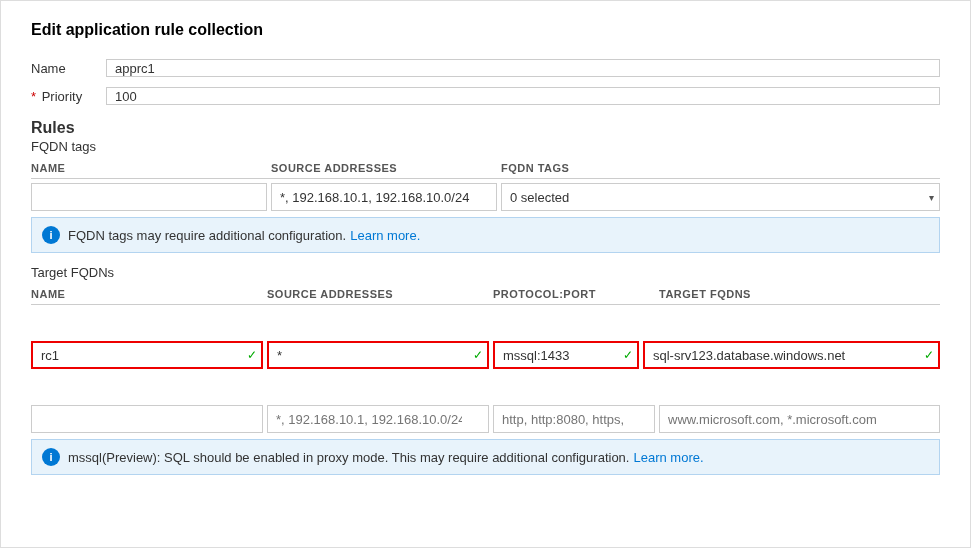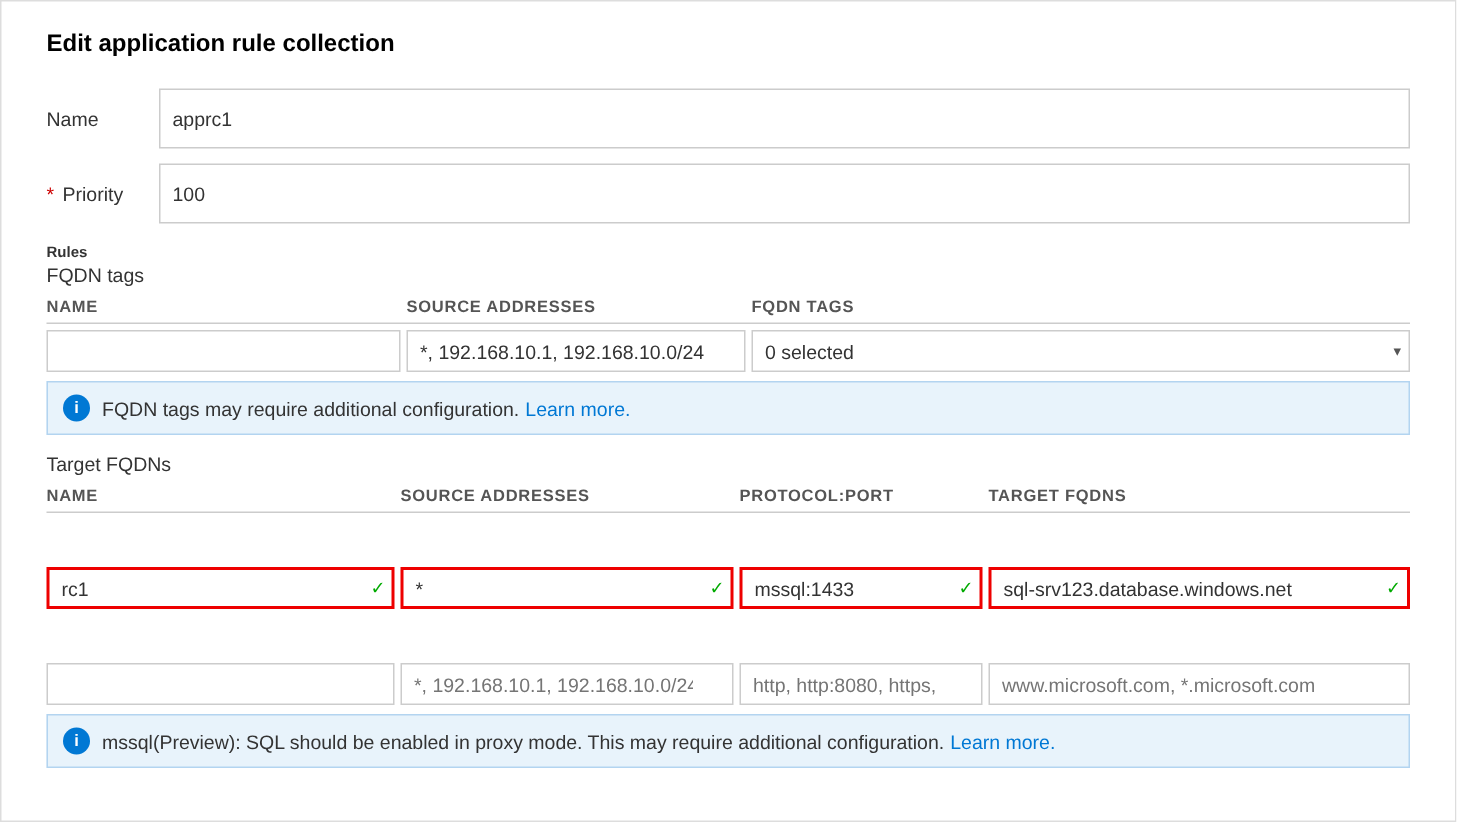--- a/index.html
+++ b/index.html
@@ -32,29 +32,29 @@
       font-size: 13px;
       color: #333;
       flex-shrink: 0;
     }
     .required-star {
       color: #c00;
       margin-right: 2px;
     }
     .form-input {
       flex: 1;
-      height: 40px;
+      height: 18px;
       border: 1px solid #ccc;
       padding: 0 8px;
       font-size: 13px;
       outline: none;
       color: #333;
     }
     .section-label {
-      font-size: 10px;
+      font-size: 16px;
       font-weight: 600;
       margin-top: 14px;
       margin-bottom: 2px;
     }
     .sub-section-label {
       font-size: 13px;
       font-weight: 400;
       margin-bottom: 8px;
       margin-top: 2px;
     }
@@ -215,21 +215,21 @@
 
   <div class="table-data-row row-gap">
     <div class="cell-input-wrap" style="width:232px; flex-shrink:0;">
       <input class="cell-input highlighted" type="text" value="rc1" style="">
       <span class="cell-check-icon">✓</span>
     </div>
     <div class="cell-input-wrap" style="width:222px; flex-shrink:0;">
       <input class="cell-input highlighted" type="text" value="*" style="">
       <span class="cell-check-icon">✓</span>
     </div>
-    <div class="cell-input-wrap" style="width:162px; flex-shrink:0;">
+    <div class="cell-input-wrap" style="width:146px; flex-shrink:0;">
       <input class="cell-input highlighted" type="text" value="mssql:1433" style="">
       <span class="cell-check-icon">✓</span>
     </div>
     <div class="cell-input-wrap" style="flex:1;">
       <input class="cell-input highlighted" type="text" value="sql-srv123.database.windows.net" style="">
       <span class="cell-check-icon">✓</span>
     </div>
   </div>
 
   <div class="table-data-row row-gap">

